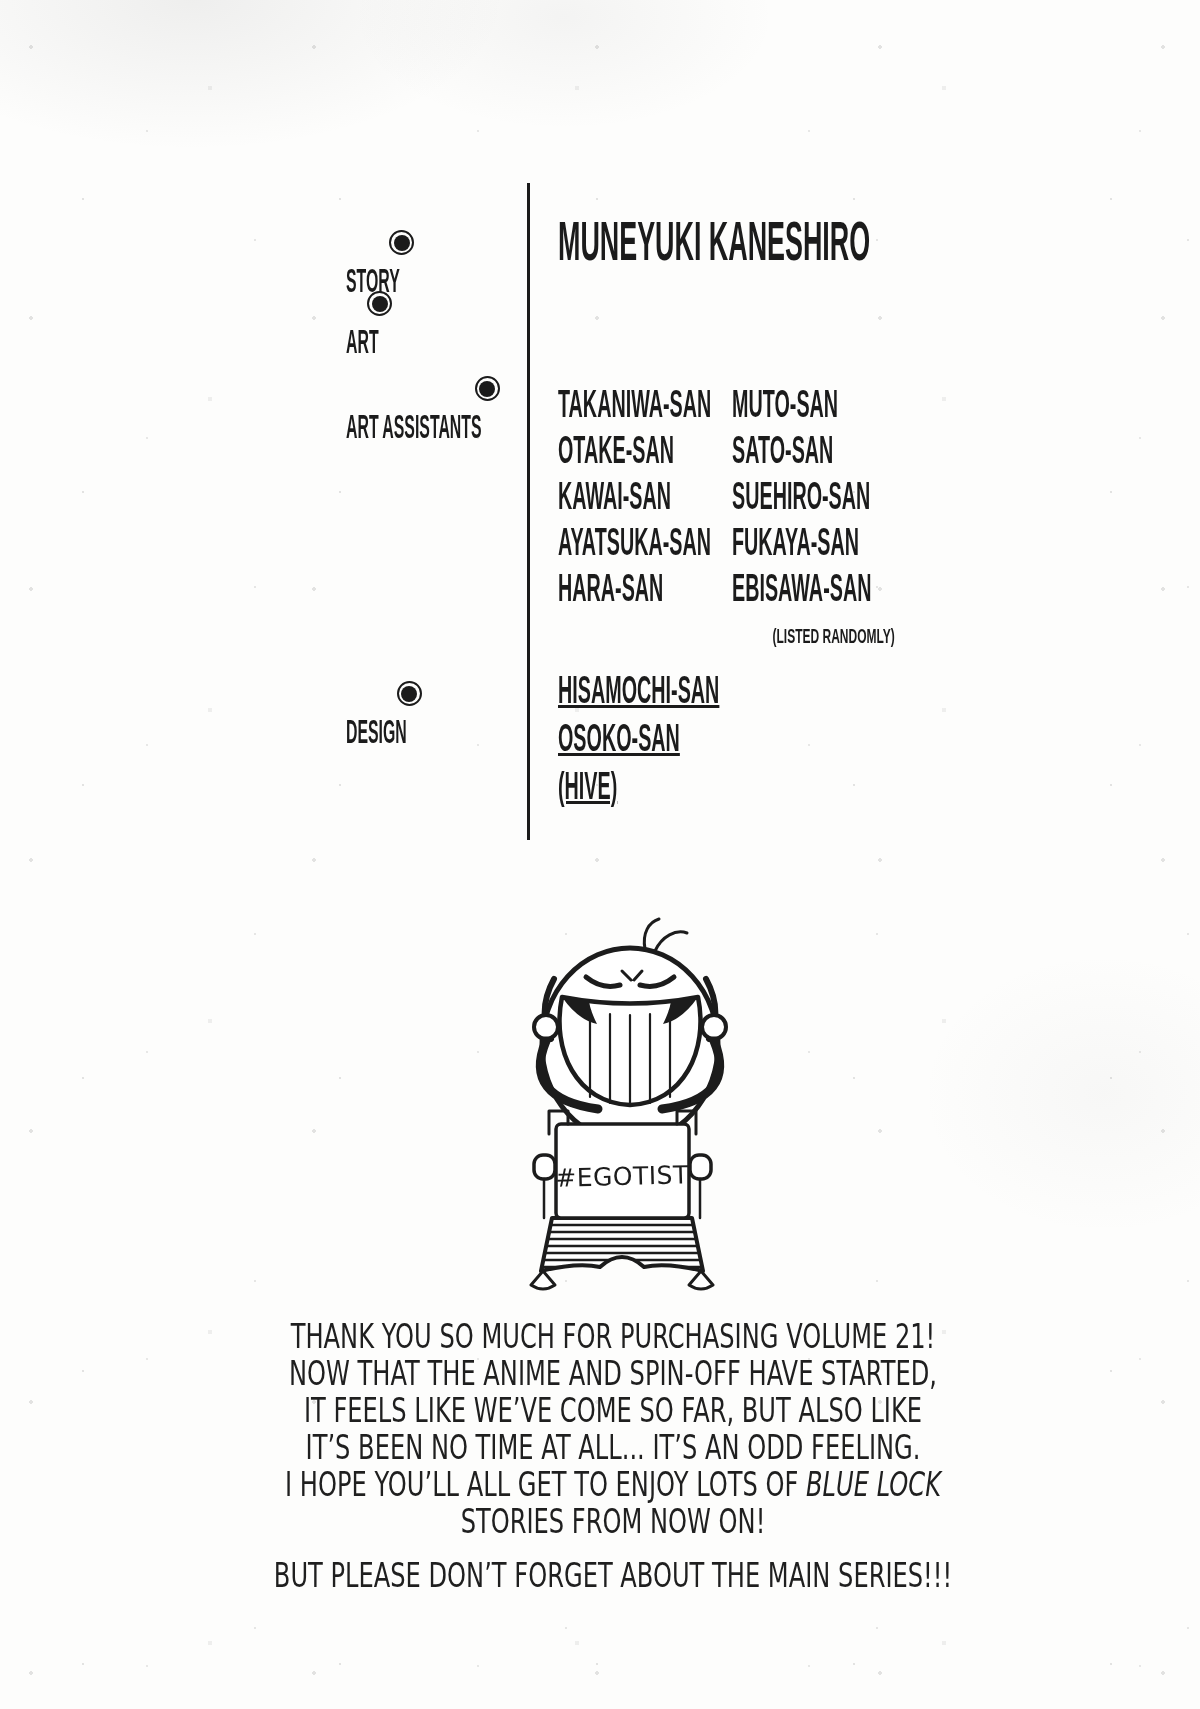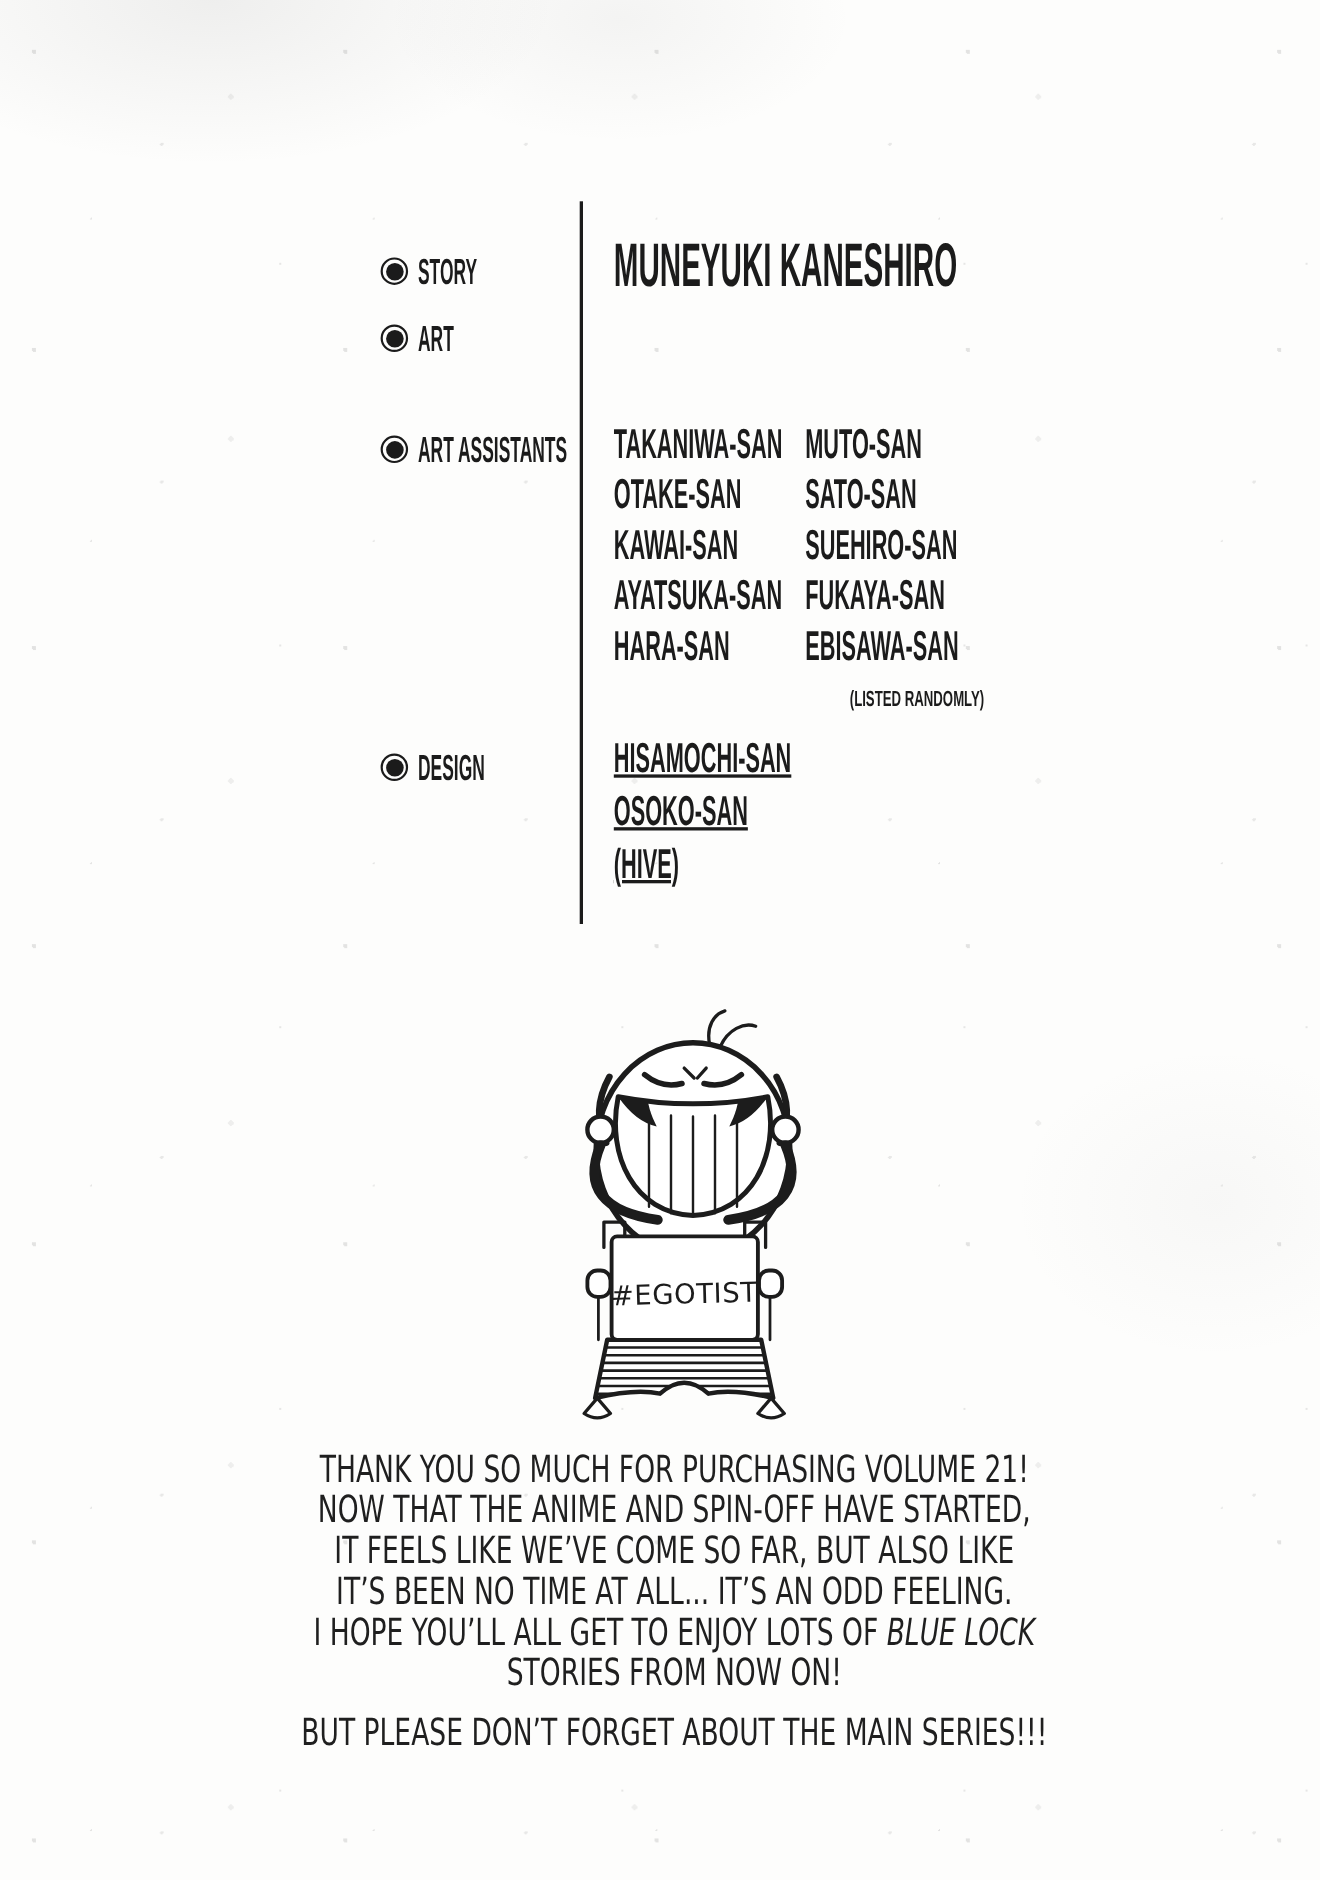--- a/index.html
+++ b/index.html
@@ -14,21 +14,21 @@
       radial-gradient(circle 2px at 31px 47px, rgba(90,90,90,.16) 99%, transparent 100%),
       radial-gradient(circle 1.5px at 147px 131px, rgba(90,90,90,.13) 99%, transparent 100%),
       radial-gradient(circle 1px at 83px 199px, rgba(90,90,90,.16) 99%, transparent 100%),
       radial-gradient(circle 2.5px at 210px 88px, rgba(90,90,90,.09) 99%, transparent 100%),
       radial-gradient(circle 1px at 255px 240px, rgba(90,90,90,.14) 99%, transparent 100%);
     background-size:100% 100%,100% 100%,100% 100%,283px 271px,331px 307px,257px 293px,367px 311px,311px 347px;
   }
   .abs{position:absolute;}
   .sx{display:inline-block; white-space:nowrap; transform-origin:0 50%;}
   
-  .credit-row{display:flex; align-items:center; gap:9px;}
+  .credit-row{display:flex; align-items:center; gap:9px;flex-direction:column;}
   .bullet{width:21px; height:21px; border:2.5px solid #1b1b1b; border-radius:50%; position:relative; flex:0 0 auto;}
   .bullet::after{content:""; position:absolute; inset:2.5px; background:#1b1b1b; border-radius:50%;}
   .credit-label{font-size:33px; font-weight:bold; line-height:1;}
   .credit-label .sx{transform:scaleX(0.48); letter-spacing:0;}
   .headline{font-size:56px; font-weight:bold; line-height:1;}
   .headline .sx{transform:scaleX(0.48);}
   .names{font-size:38px; font-weight:bold;text-decoration:underline;}
   .names .sx{transform:scaleX(0.52);}
   .divider{width:3px; background:#1b1b1b;}
   .asst-grid{display:grid; grid-template-columns:174px auto; grid-auto-rows:46px; align-items:center;}
@@ -53,21 +53,21 @@
   <div class="abs divider" style="left:527px; top:183px; height:657px;"></div>
 
   <div class="abs credit-row" style="left:346px; top:230px;">
     <span class="bullet"></span>
     <span class="credit-label"><span class="sx">STORY</span></span>
   </div>
   <div class="abs credit-row" style="left:346px; top:291px;">
     <span class="bullet"></span>
     <span class="credit-label"><span class="sx">ART</span></span>
   </div>
-  <div class="abs credit-row" style="left:346px; top:392px;">
+  <div class="abs credit-row" style="left:346px; top:376px;">
     <span class="bullet"></span>
     <span class="credit-label"><span class="sx">ART ASSISTANTS</span></span>
   </div>
   <div class="abs credit-row" style="left:346px; top:681px;">
     <span class="bullet"></span>
     <span class="credit-label"><span class="sx">DESIGN</span></span>
   </div>
 
   <div class="abs headline" style="left:558px; top:213px;">
     <span class="sx">MUNEYUKI KANESHIRO</span>

